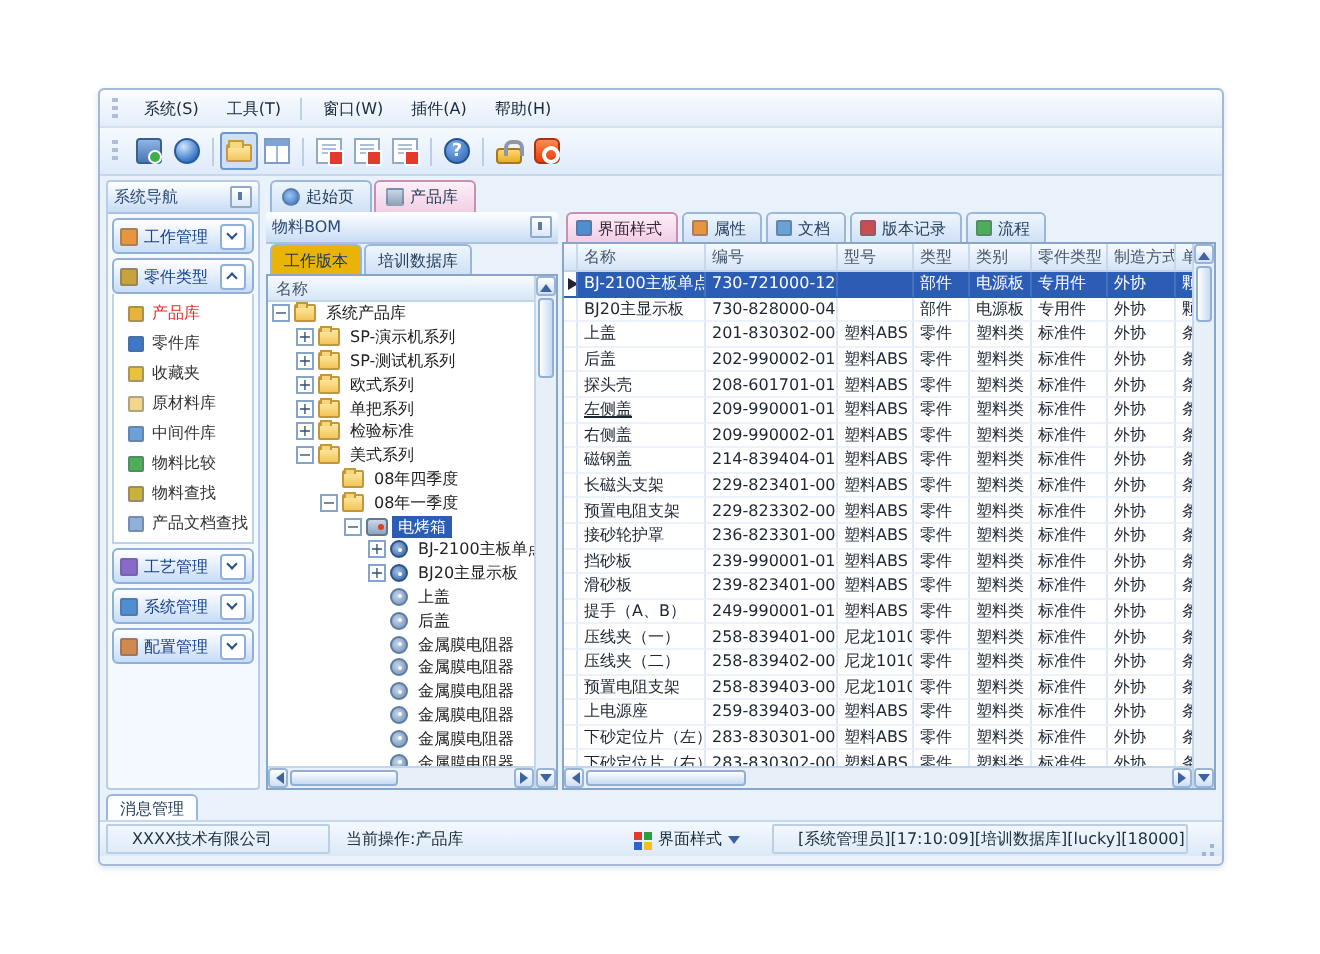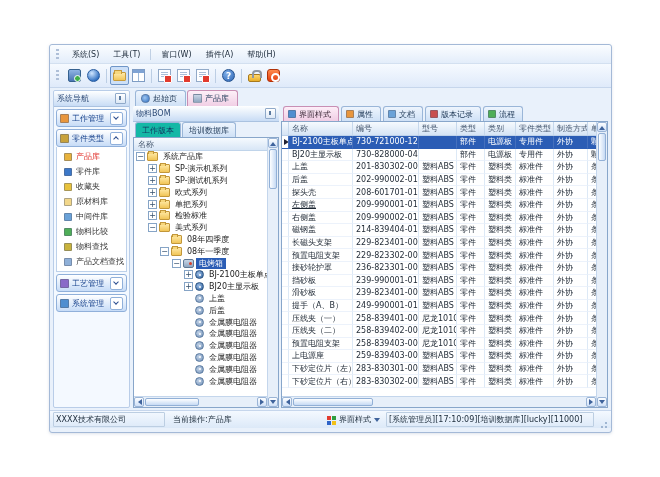--- a/index.html
+++ b/index.html
@@ -74,21 +74,21 @@
   .dtab{height:15px;display:flex;align-items:center;gap:3px;padding:0 8px 0 5px;border:1px solid #9ab6d8;border-bottom:none;
         border-radius:3px 3px 0 0;background:linear-gradient(#eef5fd,#cfe1f6);color:#27405e;}
   .dtab.active{background:linear-gradient(#fdf0f8,#f1cfe5);border-color:#c88fb4;}
   .panes{flex:1;display:flex;gap:2px;min-height:0;}
 
   
   .treepanel{width:146px;display:flex;flex-direction:column;box-sizing:border-box;min-height:0;}
   .ttabs{height:15px;display:flex;align-items:flex-end;padding-left:2px;gap:1px;}
   .ttab{height:14px;display:flex;align-items:center;padding:0 6px;border:1px solid #9ab6d8;border-bottom:none;
         border-radius:3px 3px 0 0;background:linear-gradient(#eef5fd,#cfe1f6);color:#27405e;}
-  .ttab.active{background:#14b8a6;color:#14355f;}
+  .ttab.active{background:#eab308;color:#14355f;}
   .treebox{flex:1;border:1px solid #88a6ca;background:#fff;display:flex;min-height:0;}
   .treecol{flex:1;display:flex;flex-direction:column;min-width:0;}
   .colhd{height:12px;background:linear-gradient(#f6fafe,#d8e6f6);border-bottom:1px solid #c0d4ea;
          color:#44566e;display:flex;align-items:center;padding:0 4px;}
   .trows{flex:1;overflow:hidden;position:relative;}
   .trow{height:11.8px;display:flex;align-items:center;white-space:nowrap;}
   .texp{width:9px;height:9px;border:1px solid #86a4c6;background:#fff;color:#34506e;
         font-size:8px;line-height:7px;text-align:center;flex:0 0 auto;margin-right:2px;box-sizing:border-box;}
   .tspace{width:11px;flex:0 0 auto;}
   .ti{width:11px;height:9px;flex:0 0 auto;margin-right:2px;box-sizing:border-box;position:relative;}
@@ -134,21 +134,21 @@
   .drow.sel .td.gut{background:#fff;}
   .td.gut{padding:0;}
   .marker{width:0;height:0;border:3px solid transparent;border-left:5px solid #223;margin-left:2px;}
 
   
   .ftabs{height:13px;display:flex;align-items:flex-start;padding-left:3px;background:#e9f1fb;}
   .ftab{height:12px;display:flex;align-items:center;padding:0 6px;background:#fdfeff;border:1px solid #9ab6d8;
         border-radius:3px 3px 0 0;color:#27405e;}
   .statusbar{height:17px;display:flex;align-items:center;gap:2px;padding:0 3px;
              background:linear-gradient(#f4f9ff,#dce9f8);border-top:1px solid #c6d6ec;}
-  .scell{height:15px;display:flex;align-items:center;padding:0 2px;border:1px solid #bccee2;border-radius:1px;
+  .scell{height:15px;display:flex;align-items:center;padding:0 12px;border:1px solid #bccee2;border-radius:1px;
          box-sizing:border-box;white-space:nowrap;overflow:hidden;color:#20303f;}
   .c-company{width:112px;}
   .c-op{flex:1;border:none;padding-left:6px;}
   .stylegrid{width:8px;height:8px;background:#e23b2e;margin-right:3px;flex:0 0 auto;
              box-shadow:5px 0 0 #2f9e3f,0 5px 0 #2f64c8,5px 5px 0 #f2c018;width:4px;height:4px;margin:0 8px 4px 2px;}
   .c-style{border:none;color:#20303f;}
   .ddarrow{width:0;height:0;border:3px solid transparent;border-top:4px solid #3f639c;margin:3px 2px 0 3px;}
   .c-session{width:208px;}
   .gripr{width:11px;height:11px;margin-left:1px;position:relative;}
   .gripr::after{content:"";position:absolute;right:1px;bottom:1px;width:2px;height:2px;background:#9fb6d2;
@@ -265,20 +265,25 @@
             </div>
           </div>
           <div class="sgroup">
             <span class="mini" style="background: rgb(138, 106, 200);"></span>
             <span>工艺管理</span>
             <span class="chev"></span>
           </div>
           <div class="sgroup">
             <span class="mini" style="background: rgb(79, 142, 208);"></span>
             <span>系统管理</span>
+            <span class="chev"></span>
+          </div>
+          <div class="sgroup">
+            <span class="mini" style="background: rgb(208, 137, 79);"></span>
+            <span>配置管理</span>
             <span class="chev"></span>
           </div>
         </div>
     </div>
 
     <div class="rightside">
       <div class="doctabs">
           <span class="dtab">
             <span class="mini" style="background: radial-gradient(circle at 40% 40%, rgb(159, 198, 240), rgb(47, 111, 192)); border-radius: 50%;"></span>
             <span>起始页</span>
@@ -731,26 +736,31 @@
                   <span class="tri dn"></span>
                 </span>
             </div>
           </div>
         </div>
 
       </div>
     </div>
   </div>
 
+  <div class="ftabs">
+    <span class="ftab">
+      <span>消息管理</span>
+    </span>
+  </div>
 
   <div class="statusbar">
     <span class="scell c-company">XXXX技术有限公司</span>
     <span class="scell c-op">当前操作:产品库</span>
     <span class="scell c-style">
       <span class="stylegrid"></span>
       <span>界面样式</span>
       <span class="ddarrow"></span>
     </span>
-    <span class="scell c-session">[系统管理员][17:10:09][培训数据库][lucky][11000]</span>
+    <span class="scell c-session">[系统管理员][17:10:09][培训数据库][lucky][18000]</span>
     <span class="gripr"></span>
   </div>
   <div class="bpad"></div>
 </div>
 
 </body></html>

